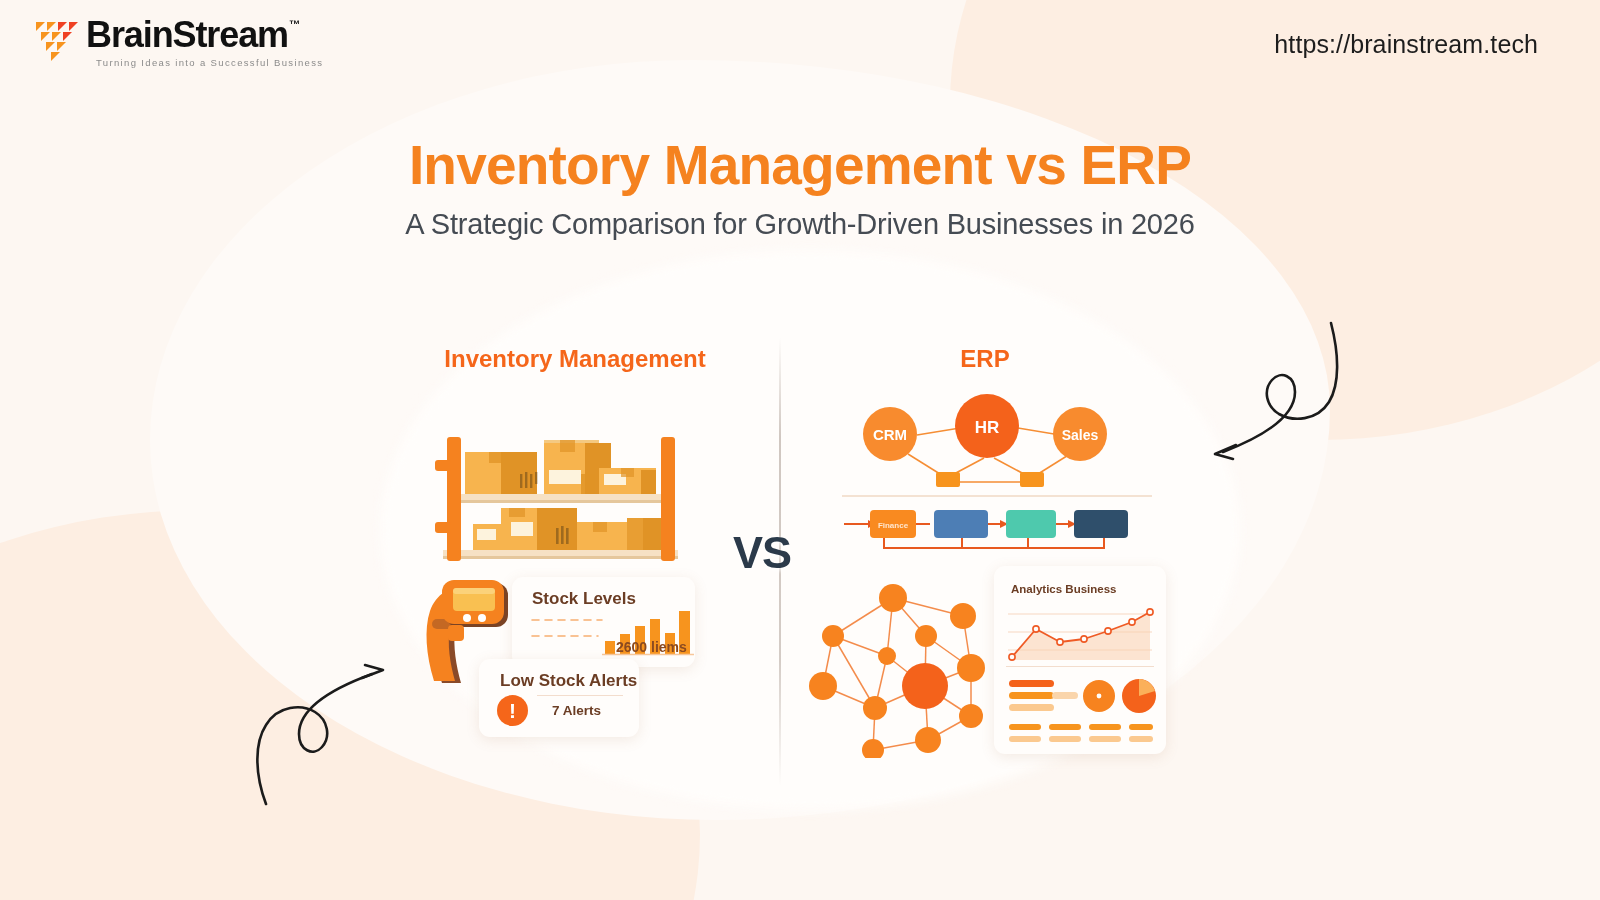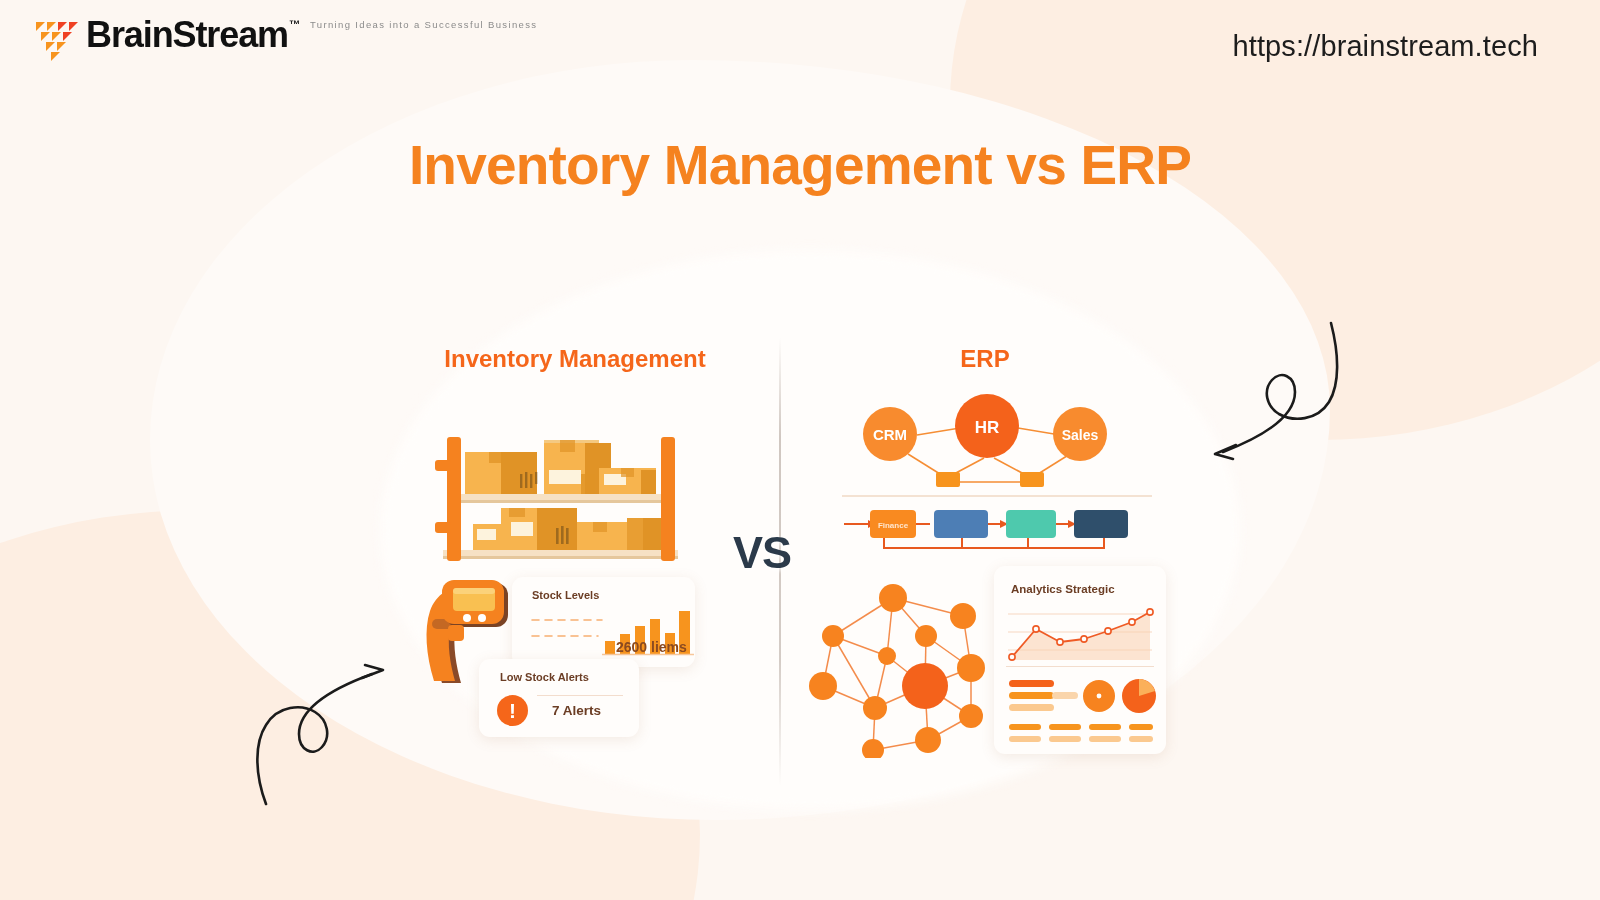--- a/index.html
+++ b/index.html
@@ -43,35 +43,35 @@
     border-radius: 50%;
     filter: blur(6px);
   }
 
   
   .logo-wrap {
     position: absolute; left: 34px; top: 16px;
     display: flex; align-items: flex-start; gap: 8px;
   }
   .logo-mark { width: 44px; height: 42px; display: block; margin-top: 4px; }
-  .logo-text-col { display: flex; flex-direction: row; }
+  .logo-text-col { display: flex; flex-direction: column; }
   .logo-row { display: flex; align-items: flex-start; }
   .logo-word {
     font-size: 36px; font-weight: 700; color: #111111;
     letter-spacing: -1.1px; line-height: 1.05;
     font-family: "Liberation Sans", sans-serif;
   }
   .logo-tm { font-size: 11px; color: #111; margin-top: 2px; margin-left: 1px; font-weight: 700; }
   .logo-tagline {
     font-size: 9.5px; color: #8b8b8b; letter-spacing: 1.35px;
     margin-top: 3px; margin-left: 10px; white-space: nowrap;
   }
   .site-url {
     position: absolute; right: 62px; top: 30px;
-    font-size: 29px; color: #1d1d1d; letter-spacing: 0.1px;
+    font-size: 25px; color: #1d1d1d; letter-spacing: 0.1px;
   }
 
   
   .main-title {
     position: absolute; left: 0; right: 0; top: 133px;
     text-align: center;
     font-size: 55px; font-weight: 700; color: #f5821f;
     letter-spacing: -0.8px;
   }
   .sub-title {
@@ -111,21 +111,21 @@
     background: #fffdfb;
     border-radius: 11px;
     box-shadow: 0 3px 14px rgba(160,110,70,.13);
   }
   .card-stock { left: 512px; top: 577px; width: 183px; height: 90px; }
   .card-alerts { left: 479px; top: 659px; width: 160px; height: 78px; text-decoration: underline; }
   .card-dash { left: 994px; top: 566px; width: 172px; height: 188px; }
 
   .card-title {
     position: absolute; color: #6b3d24;
-    font-size: 11px; font-weight: 600;
+    font-size: 17px; font-weight: 600;
   }
   .stock-title { left: 20px; top: 12px; }
   .alert-title { left: 21px; top: 12px; }
   .dash-title  { left: 17px; top: 17px; font-size: 11.5px; }
 
   .stock-total {
     position: absolute; left: 104px; top: 62px;
     font-size: 14px; color: #8a4a21; font-weight: 600; white-space: nowrap;
   }
   .alert-count {
@@ -185,20 +185,21 @@
         <span class="logo-word">BrainStream</span>
         <span class="logo-tm">™</span>
       </div>
       <span class="logo-tagline">Turning Ideas into a Successful Business</span>
     </div>
   </div>
 
   <div class="site-url">https://brainstream.tech</div>
 
   <div class="main-title">Inventory Management vs ERP</div>
+  <div class="sub-title">A Strategic Comparison for Growth-Driven Businesses in 2026</div>
 
   <div class="col-label left">Inventory Management</div>
   <div class="col-label right">ERP</div>
   <div class="divider"></div>
   <div class="vs-badge">VS</div>
 
   <svg class="arrow arrow-right" width="160" height="160" viewBox="0 0 160 160">
     <path d="M148 17 C156 48 157 78 146 96 C134 115 110 116 96 108
              C83 100 80 84 89 74 C98 64 112 70 112 86
              C112 106 92 126 40 146" fill="none" stroke="#1b1b1b" stroke-width="2.6" stroke-linecap="round"></path>
@@ -391,21 +392,21 @@
       <circle cx="176" cy="100" r="14"></circle>
       <circle cx="80" cy="140" r="12"></circle>
       <circle cx="176" cy="148" r="12"></circle>
       <circle cx="133" cy="172" r="13"></circle>
       <circle cx="78" cy="182" r="11"></circle>
       <circle cx="130" cy="118" r="23" fill="#f4621b"></circle>
     </g>
   </svg>
 
   <div class="card card-dash">
-    <div class="card-title dash-title">Analytics Strategic</div>
+    <div class="card-title dash-title">Analytics Business</div>
 
     <svg width="172" height="65" viewBox="0 0 172 65" style="position:absolute;left:0;top:36px;">
       <g stroke="#f7d8c2" stroke-width="1.2">
         <line x1="14" y1="12" x2="158" y2="12"></line>
         <line x1="14" y1="30" x2="158" y2="30"></line>
         <line x1="14" y1="48" x2="158" y2="48"></line>
       </g>
       <path d="M18 55 L42 27 L66 40 L90 37 L114 29 L138 20 L156 10 L156 58 L18 58 Z" fill="#f9cfae" opacity=".55"></path>
       <polyline points="18,55 42,27 66,40 90,37 114,29 138,20 156,10" fill="none" stroke="#ef5b25" stroke-width="1.8" stroke-linejoin="round"></polyline>
       <g fill="#fffdfb" stroke="#ef5b25" stroke-width="1.6">

